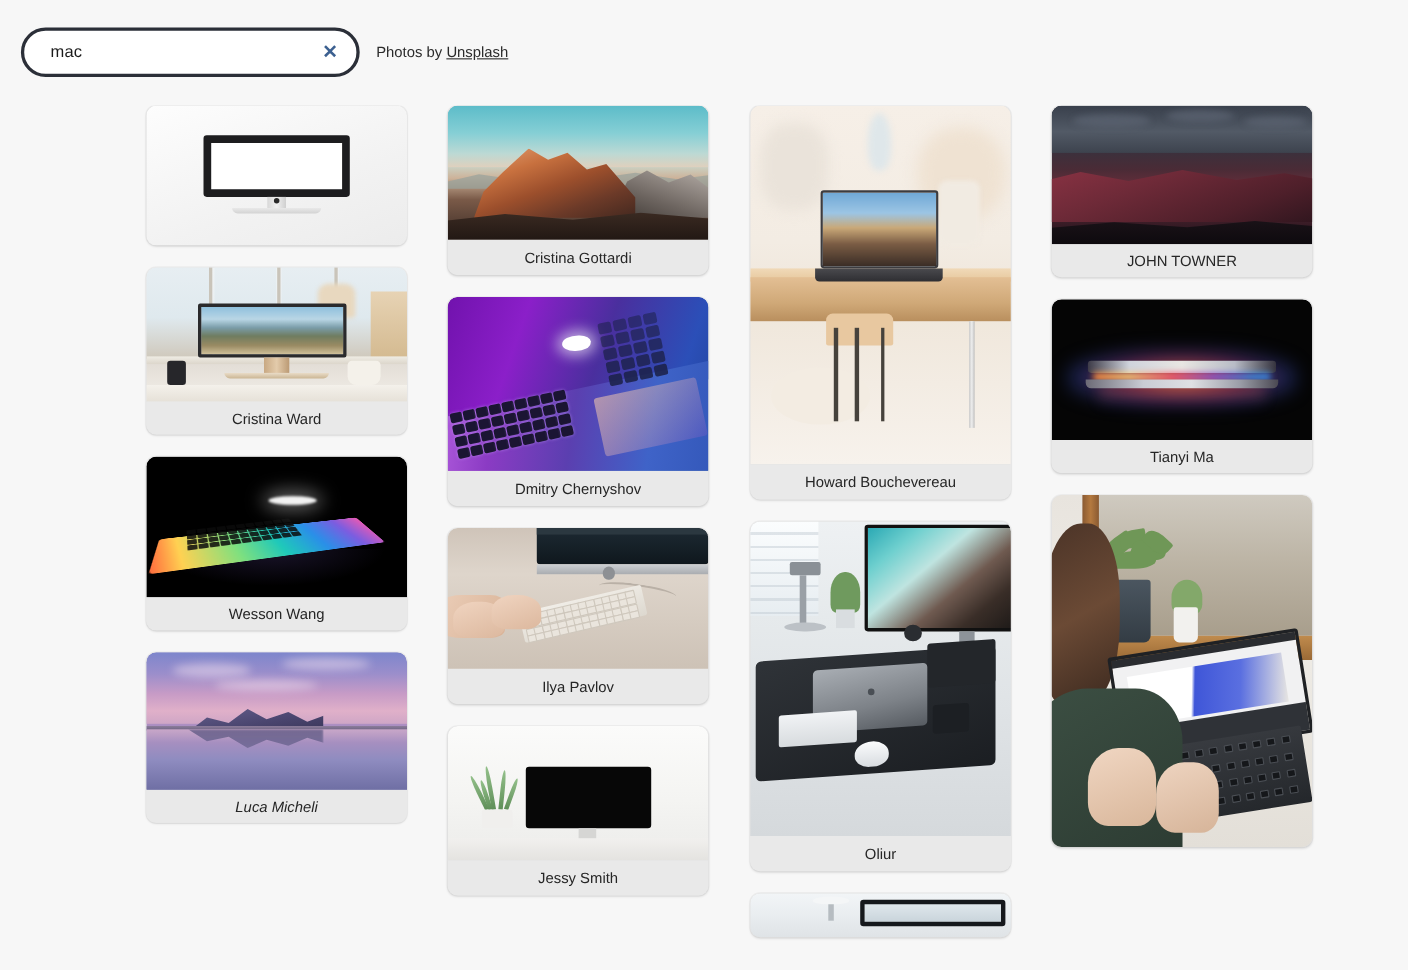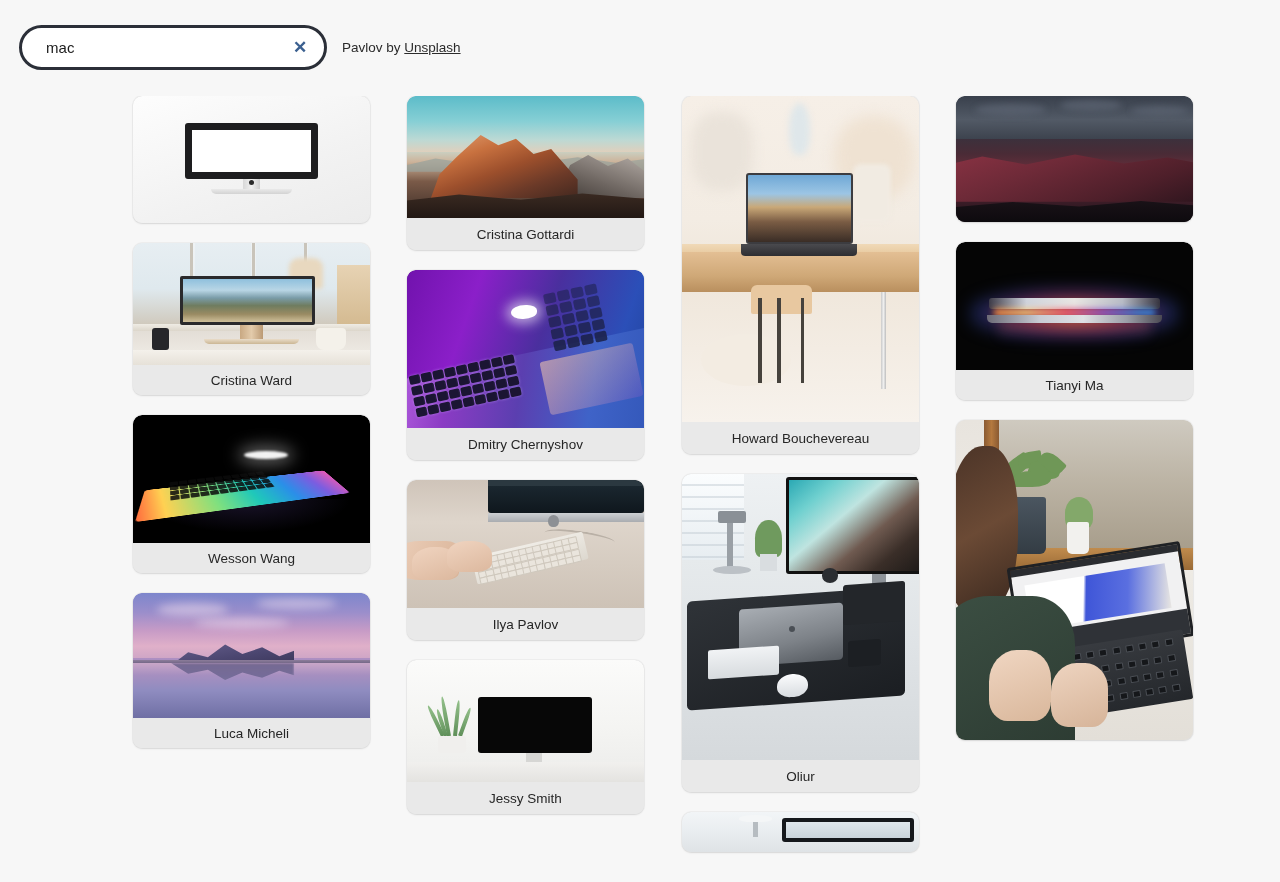--- a/index.html
+++ b/index.html
@@ -275,21 +275,21 @@
 </style>
 </head>
 <body>
 
 <div class="topbar">
   <div class="search-wrap">
     <input class="search-input" type="text" placeholder="Search photos" value="mac" style="">
     <button class="clear-btn">✕</button>
   </div>
   <div class="credit">
-    <span>Pavlov by </span><a href="#">Unsplash</a>
+    <span>Photos by </span><a href="#">Unsplash</a>
   </div>
 </div>
 
 <div class="grid">
     <div class="col col-0">
       <div class="card" style="margin-bottom: 20px;">
         <div class="thumb" style="height: 127px;">
           <div class="sc a-imacwhite">
             <div class="screen"></div>
             <div class="neck"></div>
@@ -383,21 +383,21 @@
             <div class="sky"></div>
             <div class="cloud" style="left: 10%; top: 8%; width: 30%; height: 10%;"></div>
             <div class="cloud" style="left: 52%; top: 4%; width: 34%; height: 9%;"></div>
             <div class="cloud" style="left: 26%; top: 20%; width: 40%; height: 8%;"></div>
             <div class="mtn"></div>
             <div class="shore"></div>
             <div class="water"></div>
             <div class="refl"></div>
           </div>
         </div>
-        <div class="caption" style="height: 30px;">Luca Micheli</div>
+        <div class="caption" style="height: 30px; font-style: italic;">Luca Micheli</div>
       </div>
     </div>
     <div class="col col-1">
       <div class="card" style="margin-bottom: 20px;">
         <div class="thumb" style="height: 122px;">
           <div class="sc a-dolo">
             <div class="sky"></div>
             <div class="far"></div>
             <div class="right"></div>
             <div class="main"></div>
@@ -631,20 +631,21 @@
         <div class="thumb" style="height: 126px;">
           <div class="sc a-mtn-dark">
             <div class="sky"></div>
             <div class="cloud" style="left: 8%; top: 6%; width: 30%; height: 10%;"></div>
             <div class="cloud" style="left: 44%; top: 3%; width: 26%; height: 9%;"></div>
             <div class="cloud" style="left: 74%; top: 8%; width: 24%; height: 8%;"></div>
             <div class="ridge"></div>
             <div class="fore"></div>
           </div>
         </div>
+        <div class="caption" style="height: 30px;">JOHN TOWNER</div>
       </div>
       <div class="card" style="margin-bottom: 20px;">
         <div class="thumb" style="height: 128px;">
           <div class="sc a-glow">
             <div class="halo"></div>
             <div class="refl"></div>
             <div class="lid"></div>
             <div class="gap"></div>
             <div class="base"></div>
           </div>

